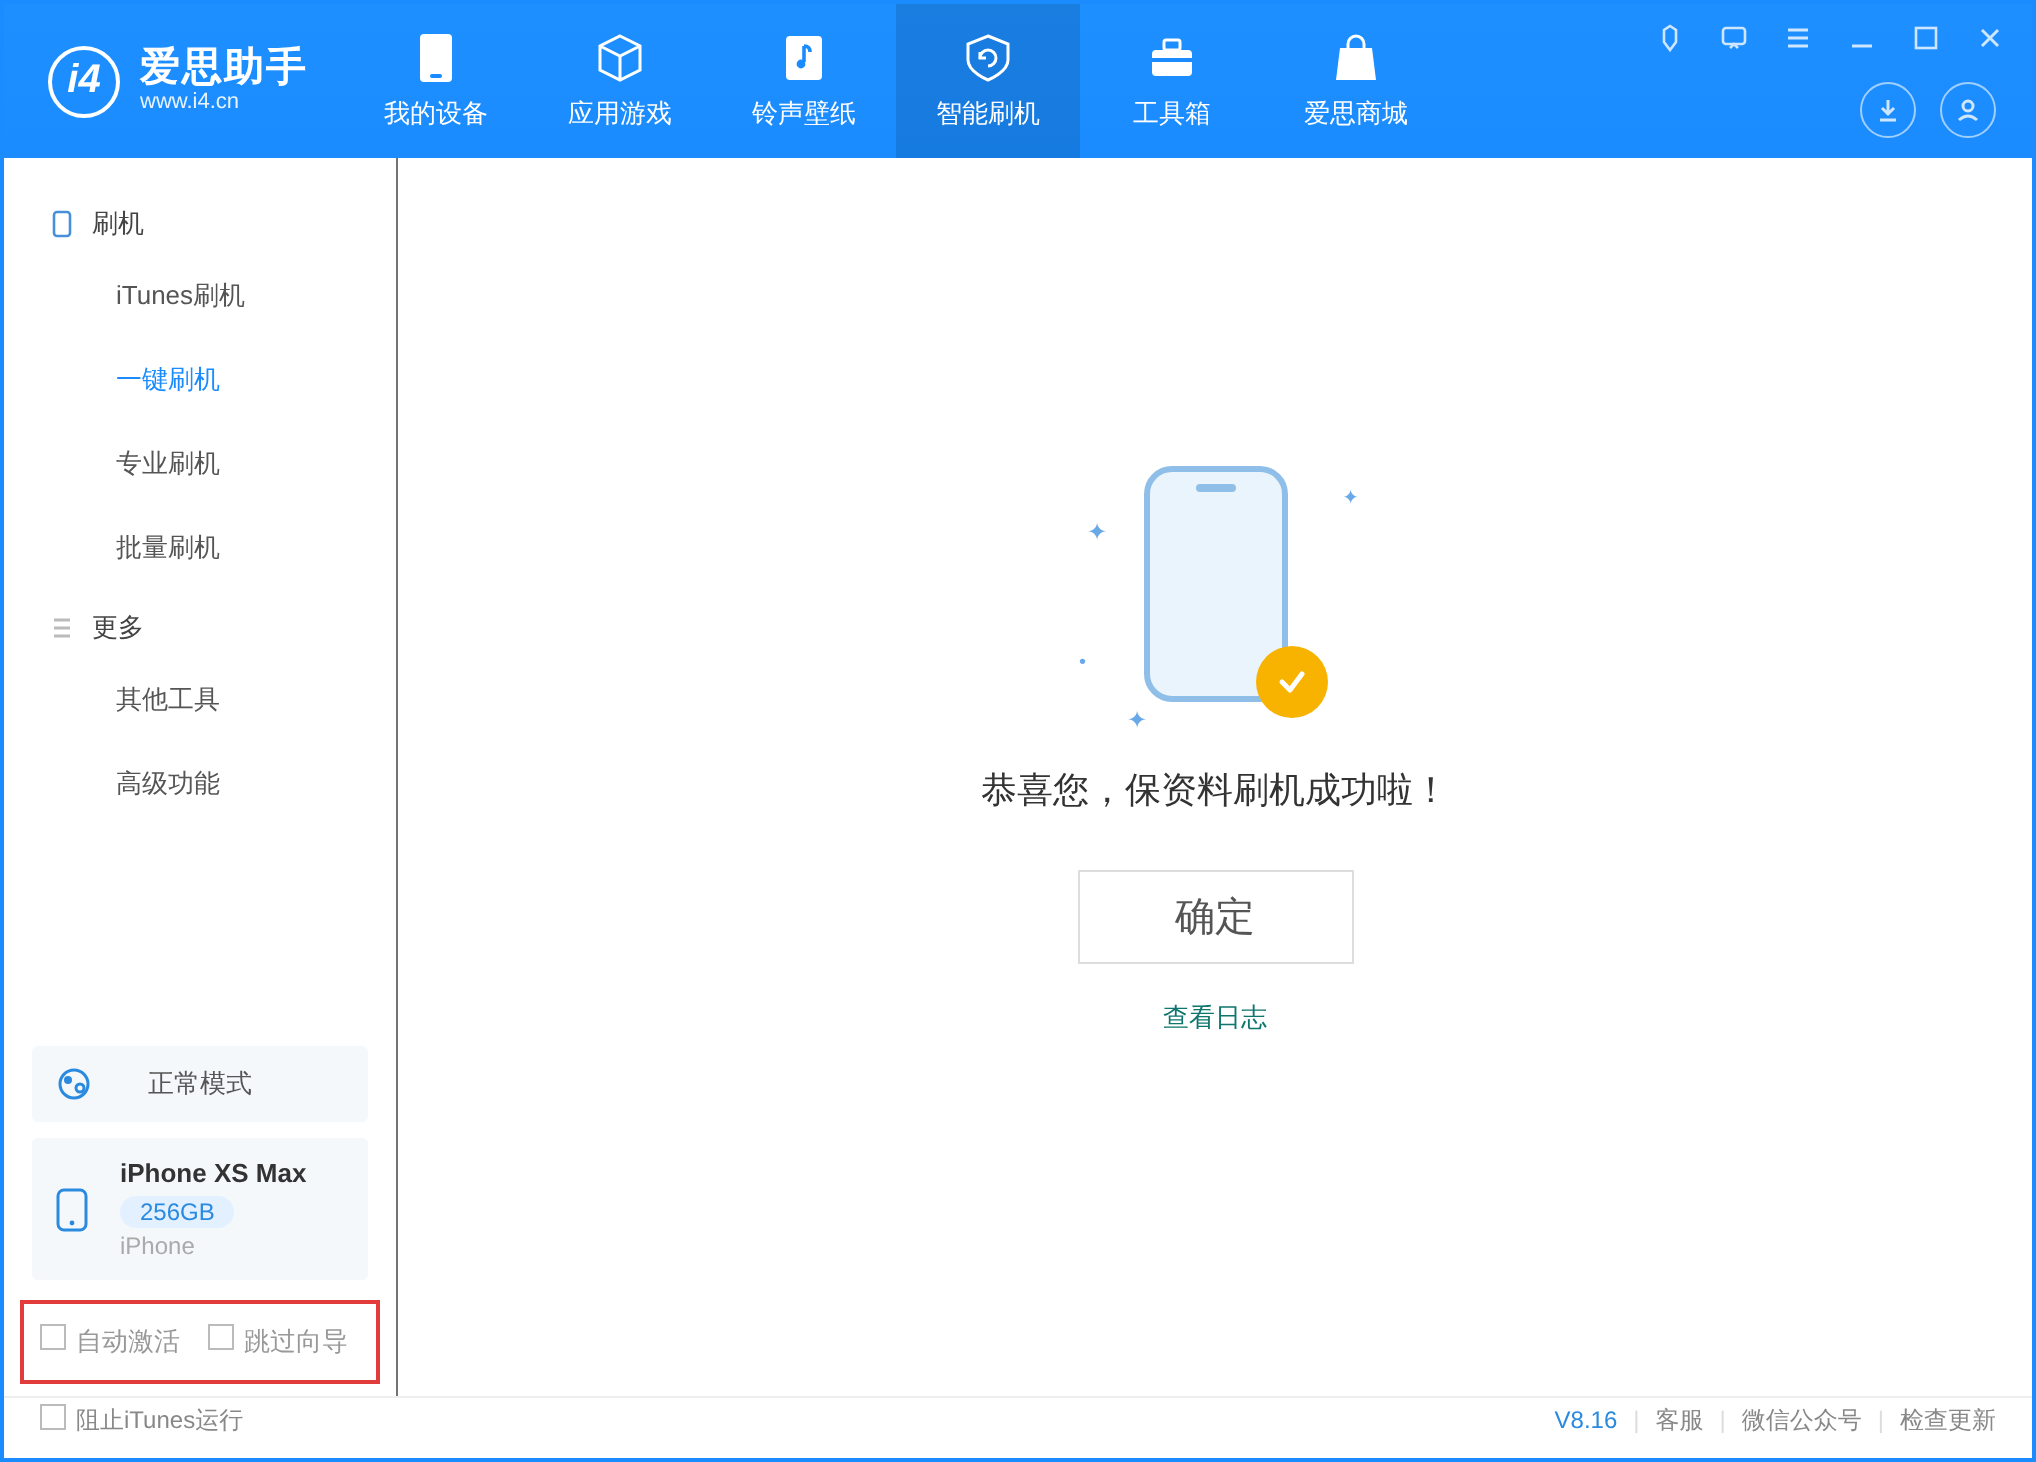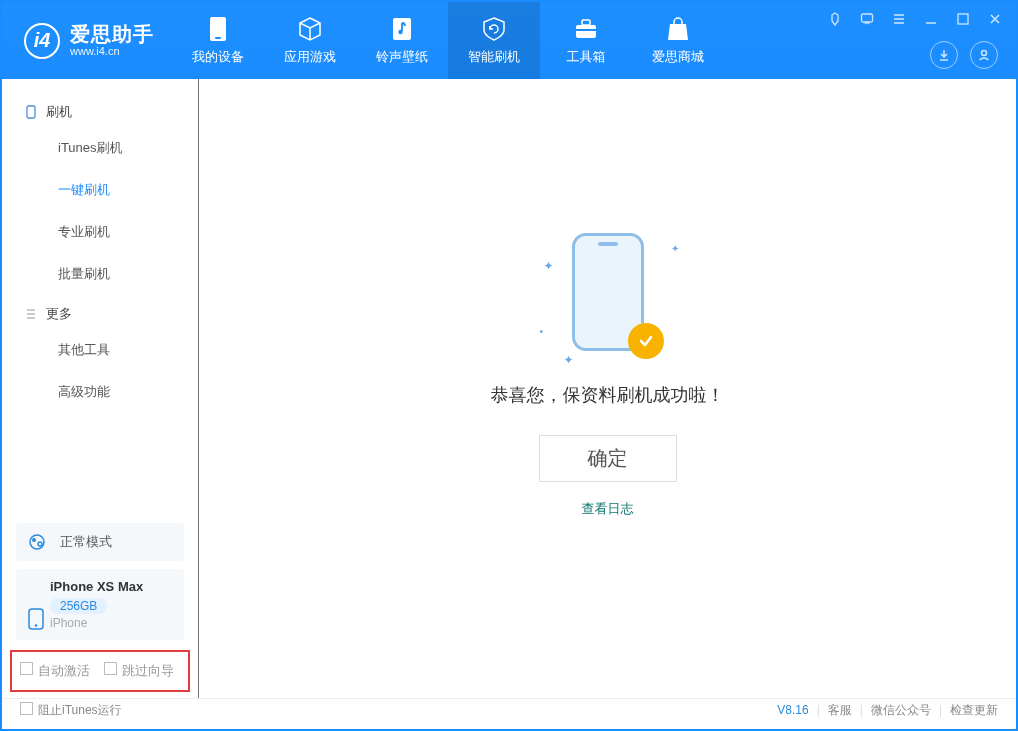--- a/index.html
+++ b/index.html
@@ -22,21 +22,21 @@
 .titlebar-right svg { display:block; }
 .titlebar-circles { position: absolute; right: 18px; bottom: 10px; display: flex; gap: 12px; }
 .circle-btn { width: 28px; height: 28px; border: 1.5px solid #9fcfff; border-radius: 50%; display: flex; align-items: center; justify-content: center; color: #cfe6ff; cursor: pointer; }
 
 .body-area { display: flex; height: 619px; }
 .sidebar { width: 197px; border-right: 1px solid #737373; display: flex; flex-direction: column; padding-top: 14px; font-size: 13px; color: #555; }
 .side-group { padding: 10px 0 6px 22px; display: flex; align-items: center; gap: 8px; color: #444; font-weight: 500; }
 .side-item { padding: 12px 0 12px 56px; cursor: pointer; color: #555; }
 .side-item.active { color: #1a8cff; }
 .side-spacer { flex: 1; }
-.device-box { margin: 0 14px 8px 14px; background: #f4f8fb; border-radius: 3px; padding: 10px 12px; display: flex; align-items: center; gap: 14px; font-size: 13px; color: #555; }
+.device-box { margin: 0 14px 8px 14px; background: #f4f8fb; border-radius: 3px; padding: 10px 12px; display: flex; align-items: center; gap: 28px; font-size: 13px; color: #555; }
 .device-box2 { margin: 0 14px 10px 14px; background: #f4f8fb; border-radius: 3px; padding: 10px 12px; font-size: 13px; color: #444; }
 .device-name { font-weight: bold; color: #333; margin-bottom: 4px; }
 .storage-pill { display: inline-block; background: #e3f0ff; color: #2a8adf; border-radius: 10px; padding: 1px 10px; font-size: 12px; margin-bottom: 2px; }
 .dev-sub { color: #aaa; font-size: 12px; }
 .checks-row { border: 2px solid #e23b3b; margin: 0 8px 6px 8px; padding: 10px 8px; display: flex; gap: 14px; font-size: 13px; color: #999; }
 .chk { display: flex; gap: 5px; }
 .chk-box { width: 13px; height: 13px; border: 1px solid #bbb; }
 
 .content { flex: 1; position: relative; display: flex; flex-direction: column; align-items: center; justify-content: center; }
 .illus { position: relative; width: 160px; height: 130px; margin-bottom: 24px; margin-top: -30px; }
@@ -199,21 +199,21 @@
     <div class="side-spacer"></div>
     <div class="device-box">
       <svg width="18" height="18" viewBox="0 0 18 18">
           <circle cx="9" cy="9" r="7" fill="none" stroke="#2a8adf" stroke-width="1.5"></circle>
           <circle cx="6" cy="7" r="2" fill="#2a8adf"></circle>
           <circle cx="12" cy="11" r="2" fill="none" stroke="#2a8adf" stroke-width="1.5"></circle>
         </svg>
       <span>正常模式</span>
     </div>
     <div class="device-box2">
-      <div style="display:flex; gap:6px; align-items:flex-end;">
+      <div style="display:flex; gap:16px; align-items:center;">
         <svg width="16" height="22" viewBox="0 0 16 22">
             <rect x="1" y="1" width="14" height="20" rx="3" fill="none" stroke="#2a8adf" stroke-width="1.5"></rect>
             <circle cx="8" cy="17.5" r="1.2" fill="#2a8adf"></circle>
           </svg>
         <div>
           <div class="device-name">iPhone XS Max</div>
           <div class="storage-pill">256GB</div>
           <div class="dev-sub">iPhone</div>
         </div>
       </div>

